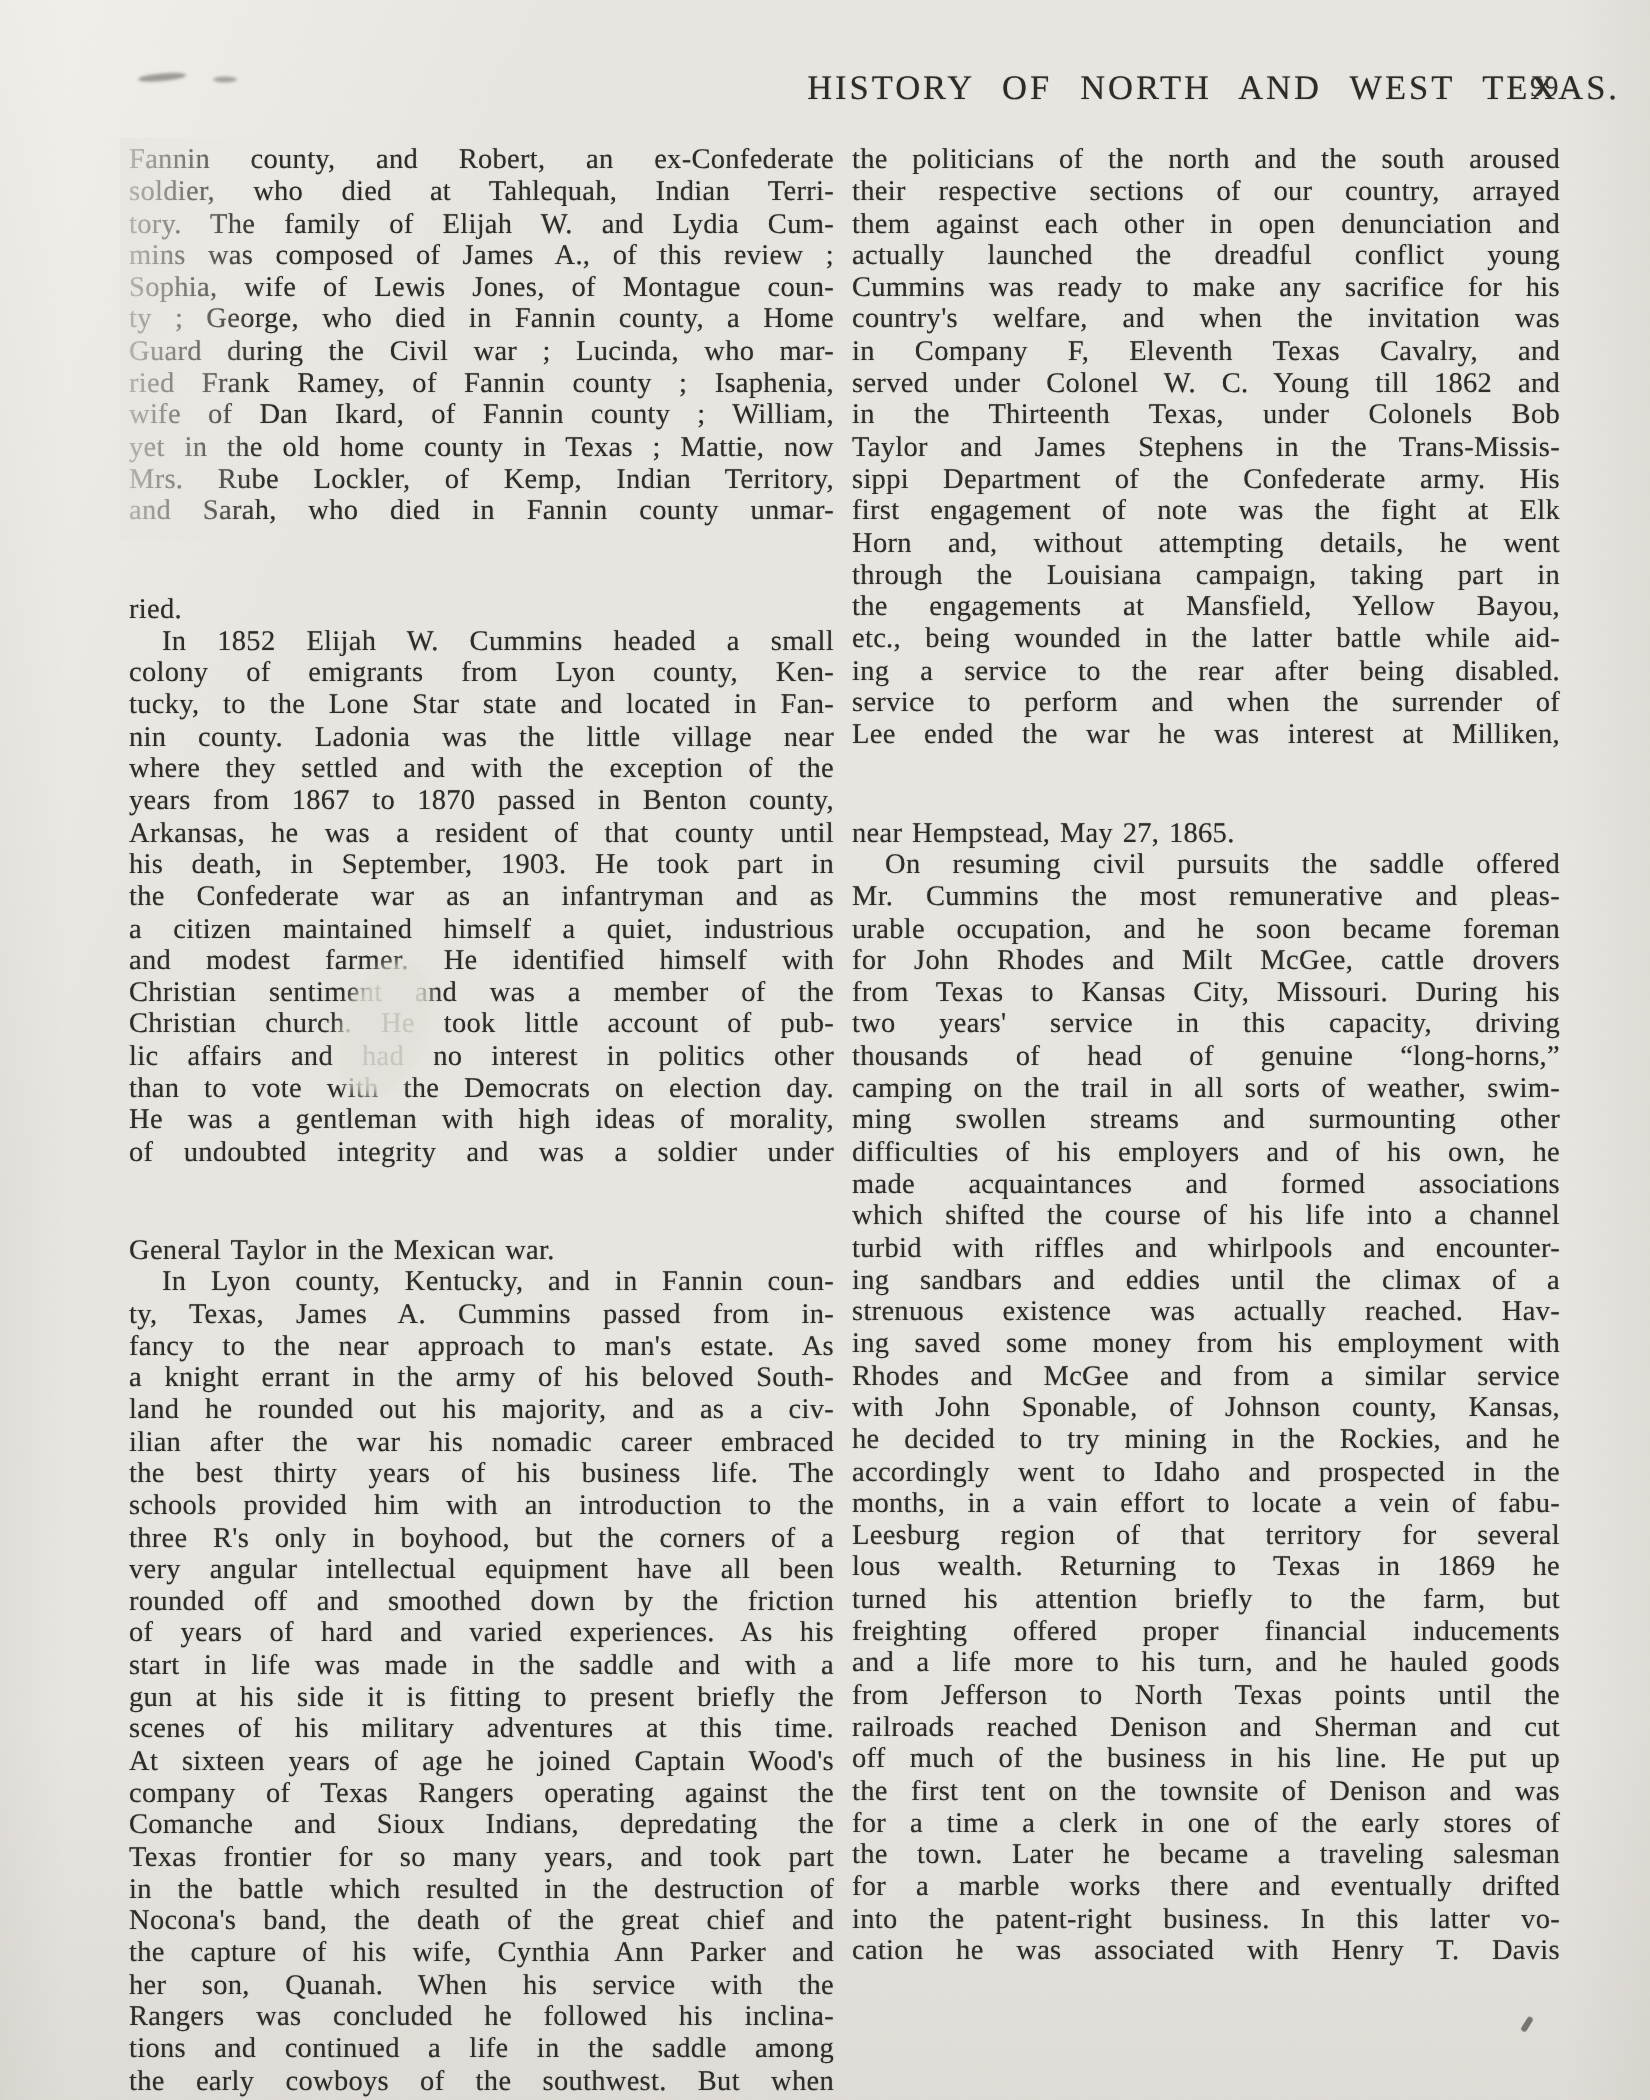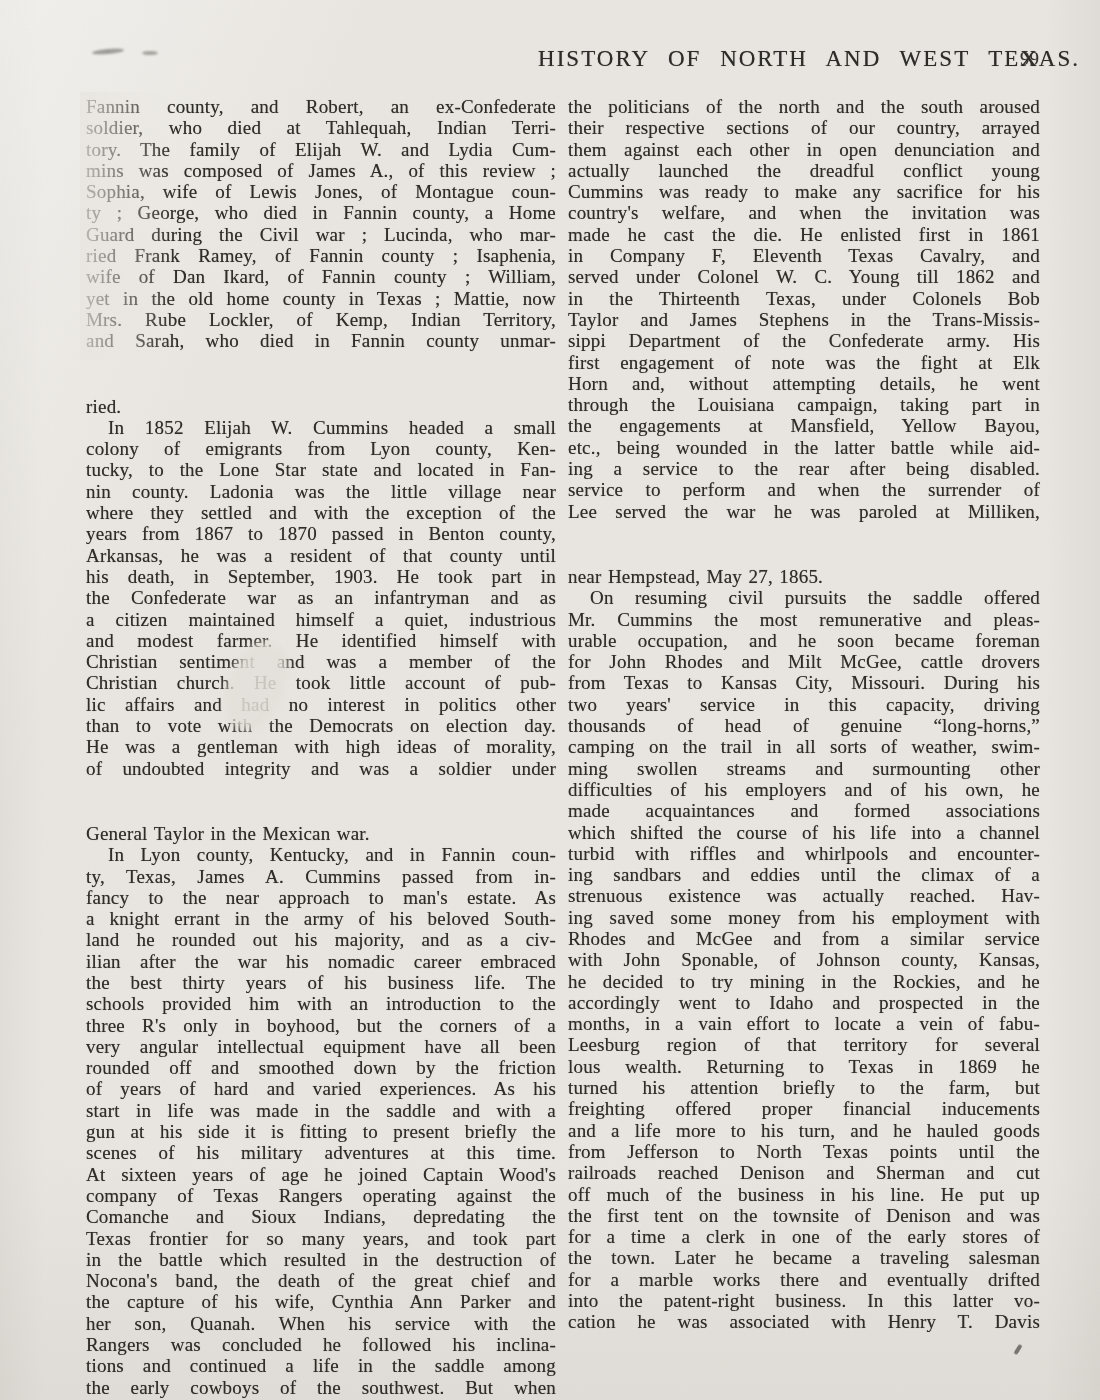--- a/index.html
+++ b/index.html
@@ -153,34 +153,33 @@
     </div>
 
   <div class="column col-1">
       <div>
         <div class="line">the politicians of the north and the south aroused</div>
         <div class="line">their respective sections of our country, arrayed</div>
         <div class="line">them against each other in open denunciation and</div>
         <div class="line">actually launched the dreadful conflict young</div>
         <div class="line">Cummins was ready to make any sacrifice for his</div>
         <div class="line">country's welfare, and when the invitation was</div>
-        <div class="line">made he cast the die.  He enlisted first in 1861</div>
         <div class="line">in Company F, Eleventh Texas Cavalry, and</div>
         <div class="line">served under Colonel W. C. Young till 1862 and</div>
         <div class="line">in the Thirteenth Texas, under Colonels Bob</div>
         <div class="line">Taylor and James Stephens in the Trans-Missis-</div>
         <div class="line">sippi Department of the Confederate army.  His</div>
         <div class="line">first engagement of note was the fight at Elk</div>
         <div class="line">Horn and, without attempting details, he went</div>
         <div class="line">through the Louisiana campaign, taking part in</div>
         <div class="line">the engagements at Mansfield, Yellow Bayou,</div>
         <div class="line">etc., being wounded in the latter battle while aid-</div>
         <div class="line">ing a service to the rear after being disabled.</div>
         <div class="line">service to perform and when the surrender of</div>
-        <div class="line">Lee served the war he was paroled at Milliken,</div>
+        <div class="line">Lee ended the war he was interest at Milliken,</div>
         <div class="line flush-end">near Hempstead, May 27, 1865.</div>
       </div>
       <div>
         <div class="line first-ind">On resuming civil pursuits the saddle offered</div>
         <div class="line">Mr. Cummins the most remunerative and pleas-</div>
         <div class="line">urable occupation, and he soon became foreman</div>
         <div class="line">for John Rhodes and Milt McGee, cattle drovers</div>
         <div class="line">from Texas to Kansas City, Missouri.  During his</div>
         <div class="line">two years' service in this capacity, driving</div>
         <div class="line">thousands of head of genuine “long-horns,”</div>

